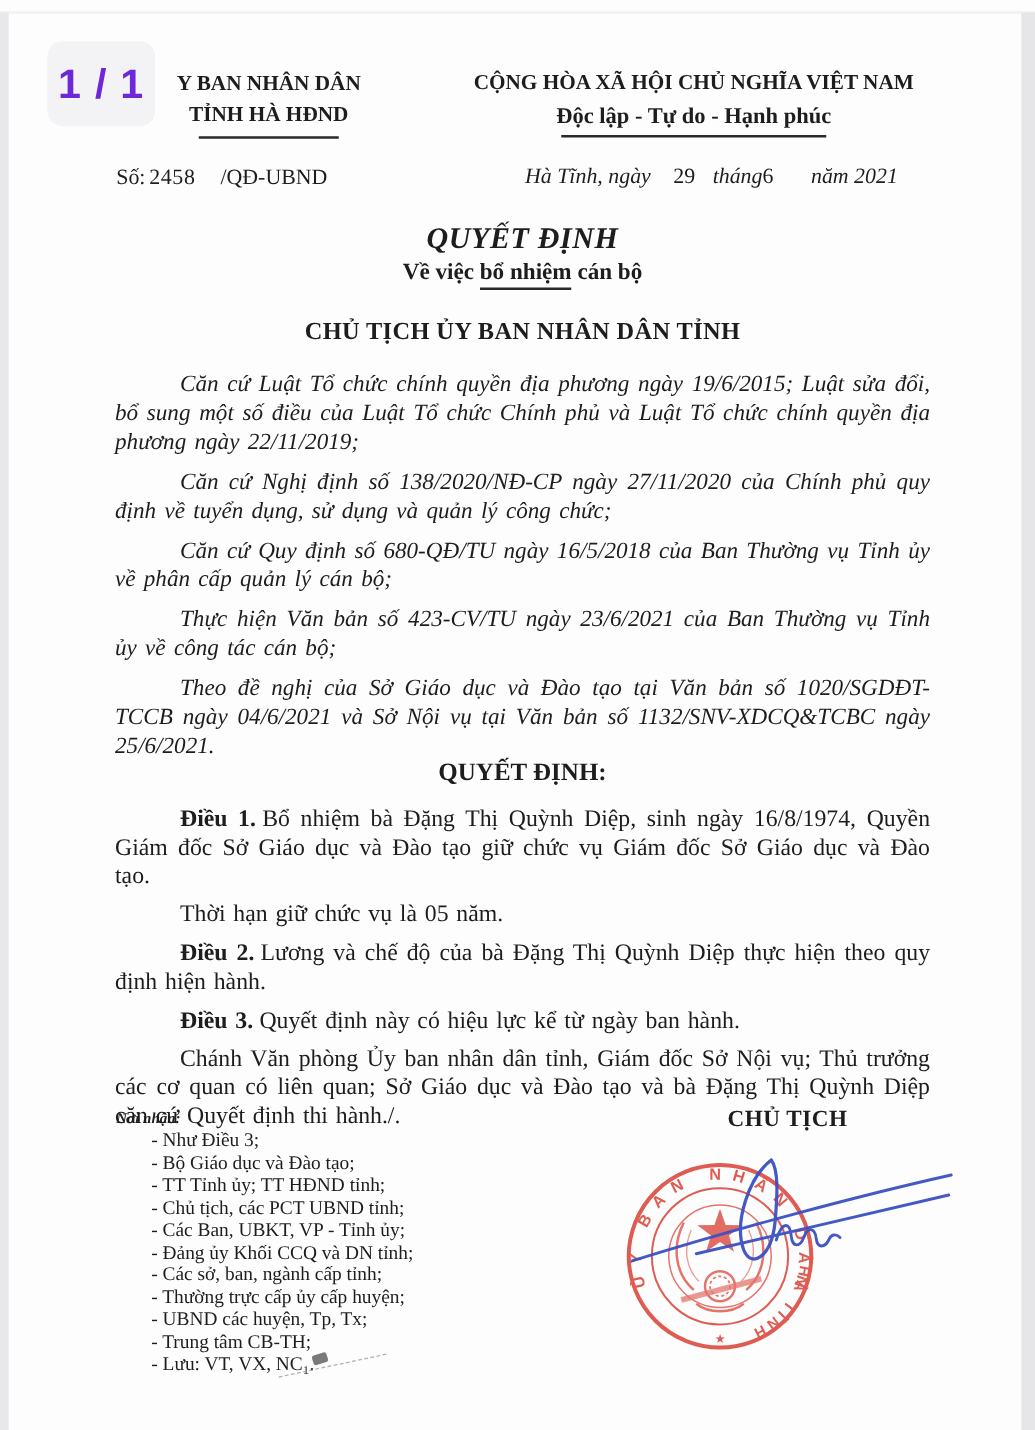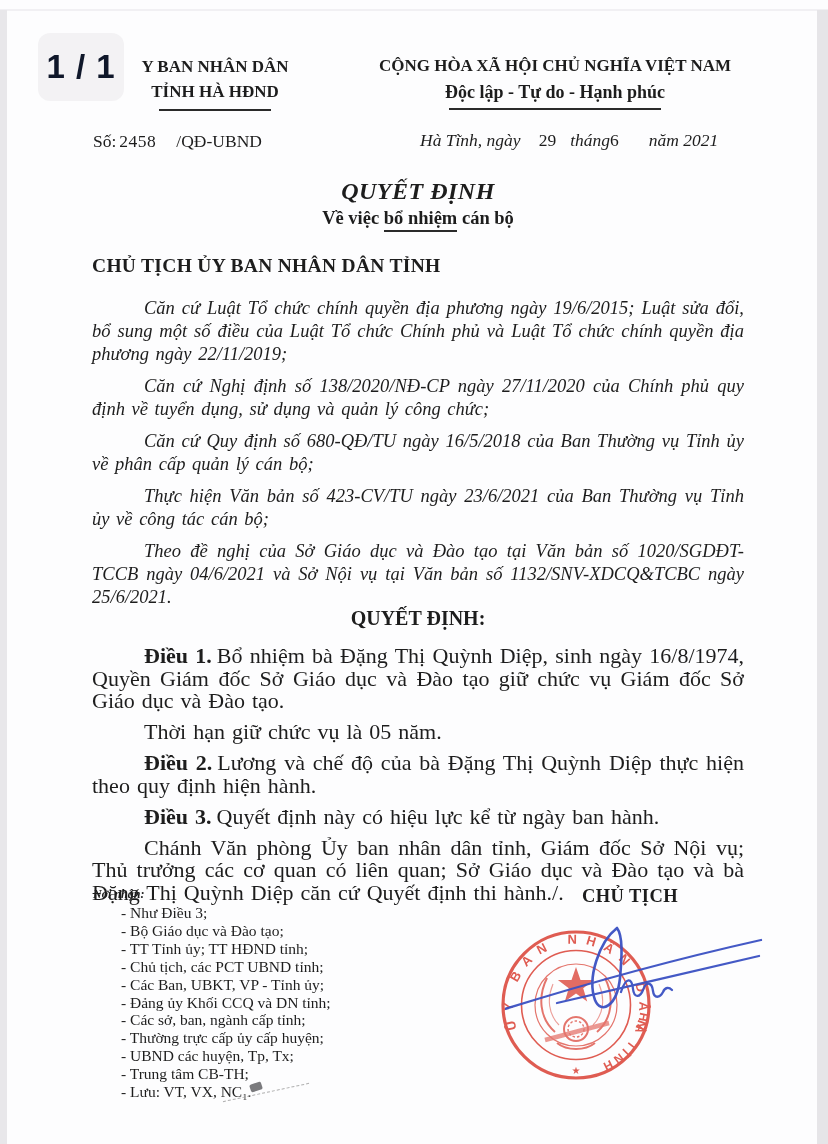--- a/index.html
+++ b/index.html
@@ -14,21 +14,21 @@
   .page{position:absolute;inset:0;background:#fdfdfe;}
   .edge-left{position:absolute;left:0;top:10px;bottom:0;width:7px;background:#e8e7ea;}
   .edge-right{position:absolute;right:0;top:10px;bottom:0;width:11px;background:#e6e5e8;}
   .edge-top{position:absolute;top:9px;left:0;right:0;height:2px;background:#f1f0f3;}
 
   .badge{
     position:absolute;left:38px;top:33px;width:86px;height:68px;
     background:rgba(242,241,244,0.96);border-radius:12px;
     display:flex;align-items:center;justify-content:center;
     font-family:"Liberation Sans","DejaVu Sans",sans-serif;
-    font-weight:bold;font-size:33px;color:#0f172a;letter-spacing:1px;
+    font-weight:bold;font-size:33px;color:#6d28d9;letter-spacing:1px;
     z-index:30;
   }
 
   .org{position:absolute;left:105px;top:54px;width:220px;text-align:center;
        font-weight:bold;font-size:17px;line-height:25px;}
   .org .u{width:112px;border-top:2px solid #2a2a2a;margin:5px auto 0;}
   .national{position:absolute;left:360px;top:54px;width:390px;text-align:center;font-weight:bold;}
   .national .l1{font-size:17px;line-height:24px;}
   .national .l2{font-size:18px;line-height:24px;margin-top:2px;}
   .national .u{width:212px;border-top:2px solid #2a2a2a;margin:4px auto 0;}
@@ -39,33 +39,33 @@
   .dateline{position:absolute;left:420px;top:130px;font-size:17.5px;font-style:italic;white-space:nowrap;}
   .dateline .filled{font-style:normal;}
   .dateline .day{margin-left:18px;}
   .dateline .monthlbl{margin-left:14px;}
   .dateline .year{margin-left:30px;}
 
   .title-block{position:absolute;left:92px;width:652px;top:178px;text-align:center;}
   .title-main{font-weight:bold;font-size:24px;letter-spacing:.5px;font-style:italic;}
   .title-sub{font-weight:bold;font-size:18.5px;margin-top:3px;}
   .title-sub .ul{border-bottom:2px solid #2a2a2a;padding-bottom:2px;}
-  .authority{position:absolute;left:92px;width:652px;top:255px;
+  .authority{position:absolute;left:92px;width:652px;top:255px;text-align:center;
              font-weight:bold;font-size:19.5px;letter-spacing:.3px;}
 
   .preamble{position:absolute;left:92px;width:652px;top:297px;}
   .preamble p{
     margin:0 0 9px;font-style:italic;font-size:18.5px;line-height:23px;
     text-indent:52px;text-align:justify;word-spacing:2px;
   }
   .decision-heading{position:absolute;left:92px;width:652px;top:607px;text-align:center;
                     font-weight:bold;font-size:20px;}
   .articles{position:absolute;left:92px;width:652px;top:645px;}
   .articles p{
-    margin:0 0 8.5px;font-size:22px;line-height:22.5px;
+    margin:0 0 8.5px;font-size:19px;line-height:22.5px;
     text-indent:52px;text-align:justify;word-spacing:1.5px;
   }
   .articles .art-label{font-weight:bold;margin-right:5px;}
   .articles .art-label:empty{display:none;margin:0;}
 
   .recipients{position:absolute;left:93px;top:884px;width:330px;}
   .recipients .rh{font-weight:bold;font-style:italic;font-size:12px;line-height:20px;}
   .recipients .ri{font-size:15.5px;line-height:17.9px;margin-left:28px;}
 
   .sign-title{position:absolute;left:500px;width:260px;top:886px;text-align:center;

